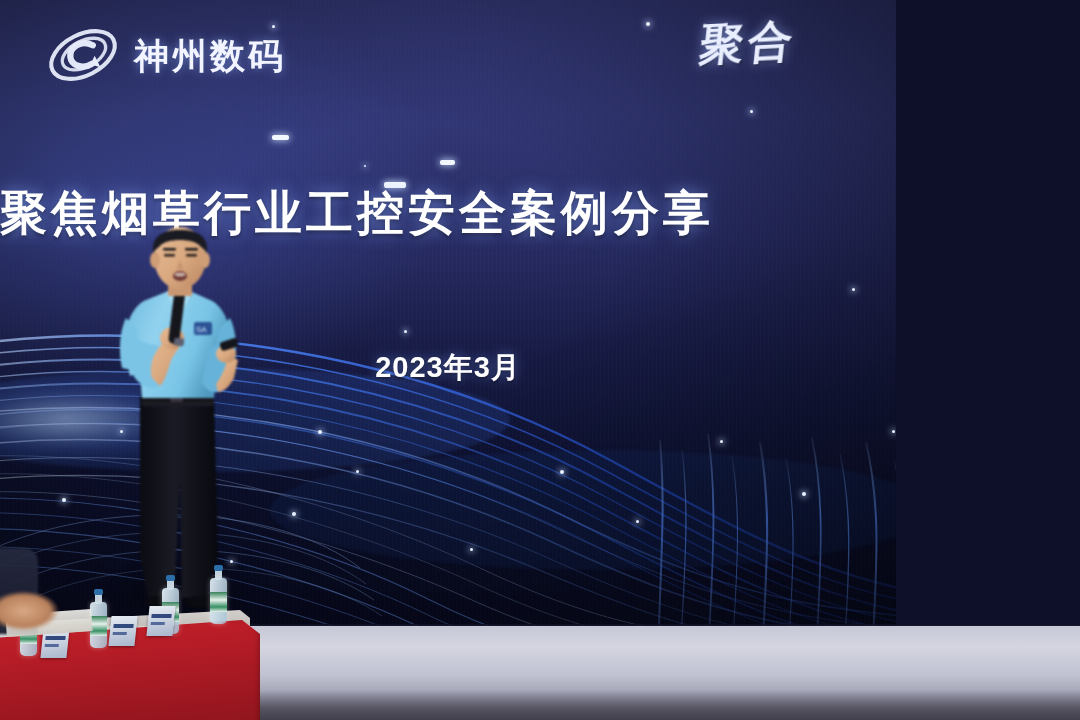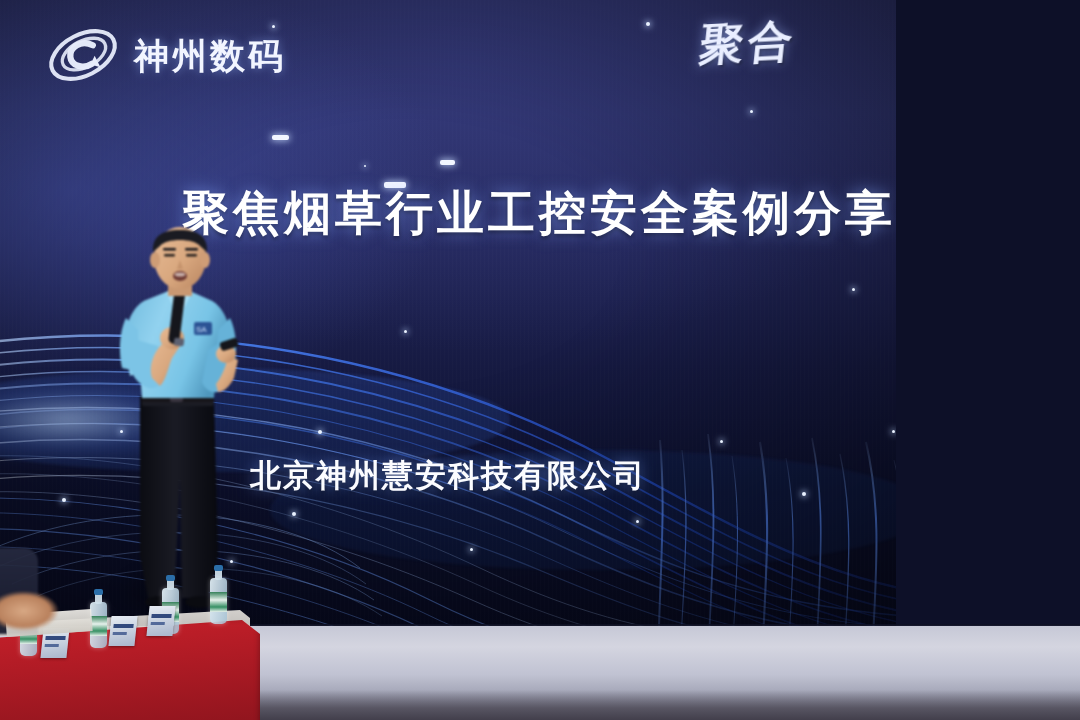--- a/index.html
+++ b/index.html
@@ -70,21 +70,21 @@
     display:inline-block;
     margin-right:74px;
     filter:blur(.3px);
   }
   .slogan-sub{
     font-size:27px;font-weight:700;color:#f3f6ff;letter-spacing:3px;margin-top:-6px;
     text-shadow:0 0 10px rgba(160,185,255,.6);
   }
 
   .slide-title{
-    position:absolute;left:0;right:0;top:182px;text-align:right;
+    position:absolute;left:0;right:0;top:182px;text-align:left;
     font-size:47px;font-weight:700;color:#ffffff;letter-spacing:4px;
     text-shadow:0 0 16px rgba(130,165,255,.65), 0 2px 4px rgba(0,0,0,.55);
   }
   .slide-date{
     position:absolute;left:0;right:0;top:348px;text-align:center;
     font-size:29px;font-weight:700;color:#ffffff;letter-spacing:1px;
     text-shadow:0 0 12px rgba(130,165,255,.5), 0 2px 3px rgba(0,0,0,.5);
   }
   .slide-company{
     position:absolute;left:0;right:0;top:455px;text-align:center;
@@ -314,21 +314,21 @@
       <div class="logo-text">
         <span class="logo-cn">神州数码</span>
       </div>
     </div>
 
     <div class="slogan-block">
       <div class="slogan-cal">聚合</div>
     </div>
 
     <div class="slide-title">聚焦烟草行业工控安全案例分享</div>
-    <div class="slide-company">北京神州慧安科技有限公司</div>
+    <div class="slide-date">2023年3月</div>
   </div>
 
   <div class="screen-edge"></div>
   <div class="stage-floor"></div>
   <div class="floor-shadow"></div>
 
   <div class="speaker">
     <div class="sp-shadow"></div>
     <svg width="170" height="400" viewBox="0 0 170 400" class="blur-soft" aria-hidden="true">
       <defs>

